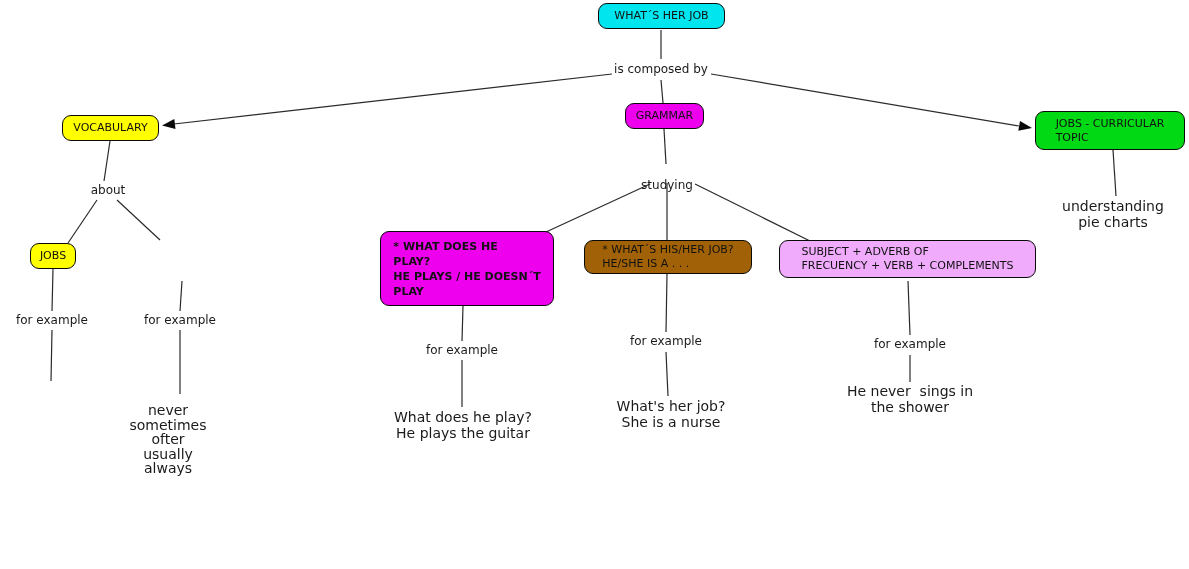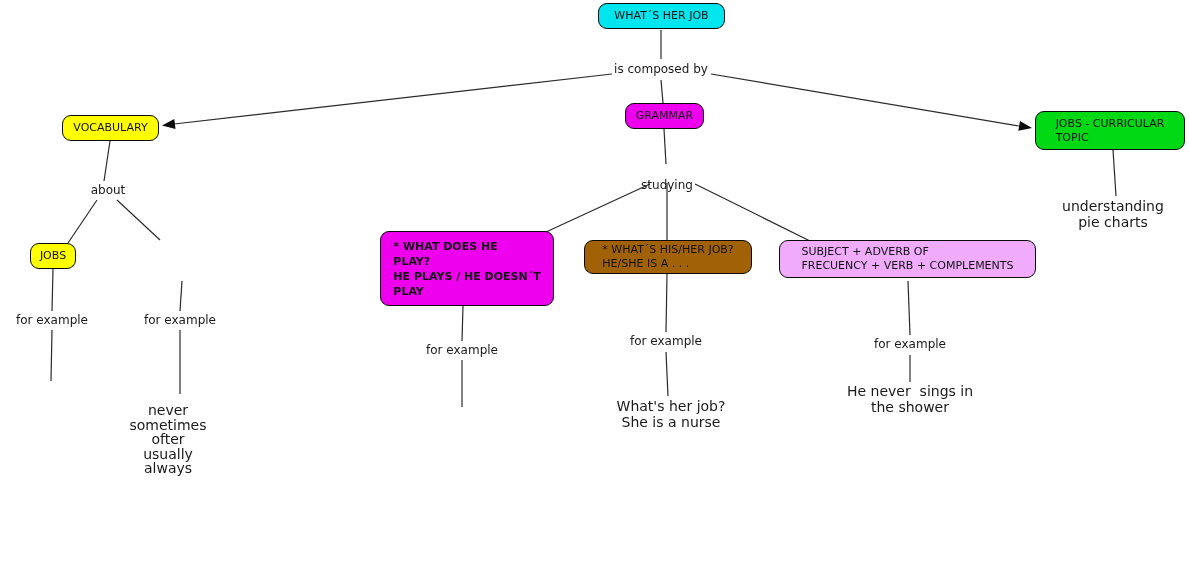--- a/index.html
+++ b/index.html
@@ -124,20 +124,22 @@
 
   <div class="link-label" style="left:910px;top:337px;">for example</div>
 
 
   <div class="text-block" style="left:168px;top:396px;margin-top:7px;">never
 sometimes
 ofter
 usually
 always</div>
 
+  <div class="text-block wide" style="left:463px;top:410px;">What does he play?
+He plays the guitar</div>
 
   <div class="text-block wide" style="left:671px;top:399px;">What's her job?
 She is a nurse</div>
 
   <div class="text-block wide" style="left:910px;top:384px;">He never  sings in
 the shower</div>
 
   <div class="text-block wide" style="left:1113px;top:199px;">understanding
 pie charts</div>
 

